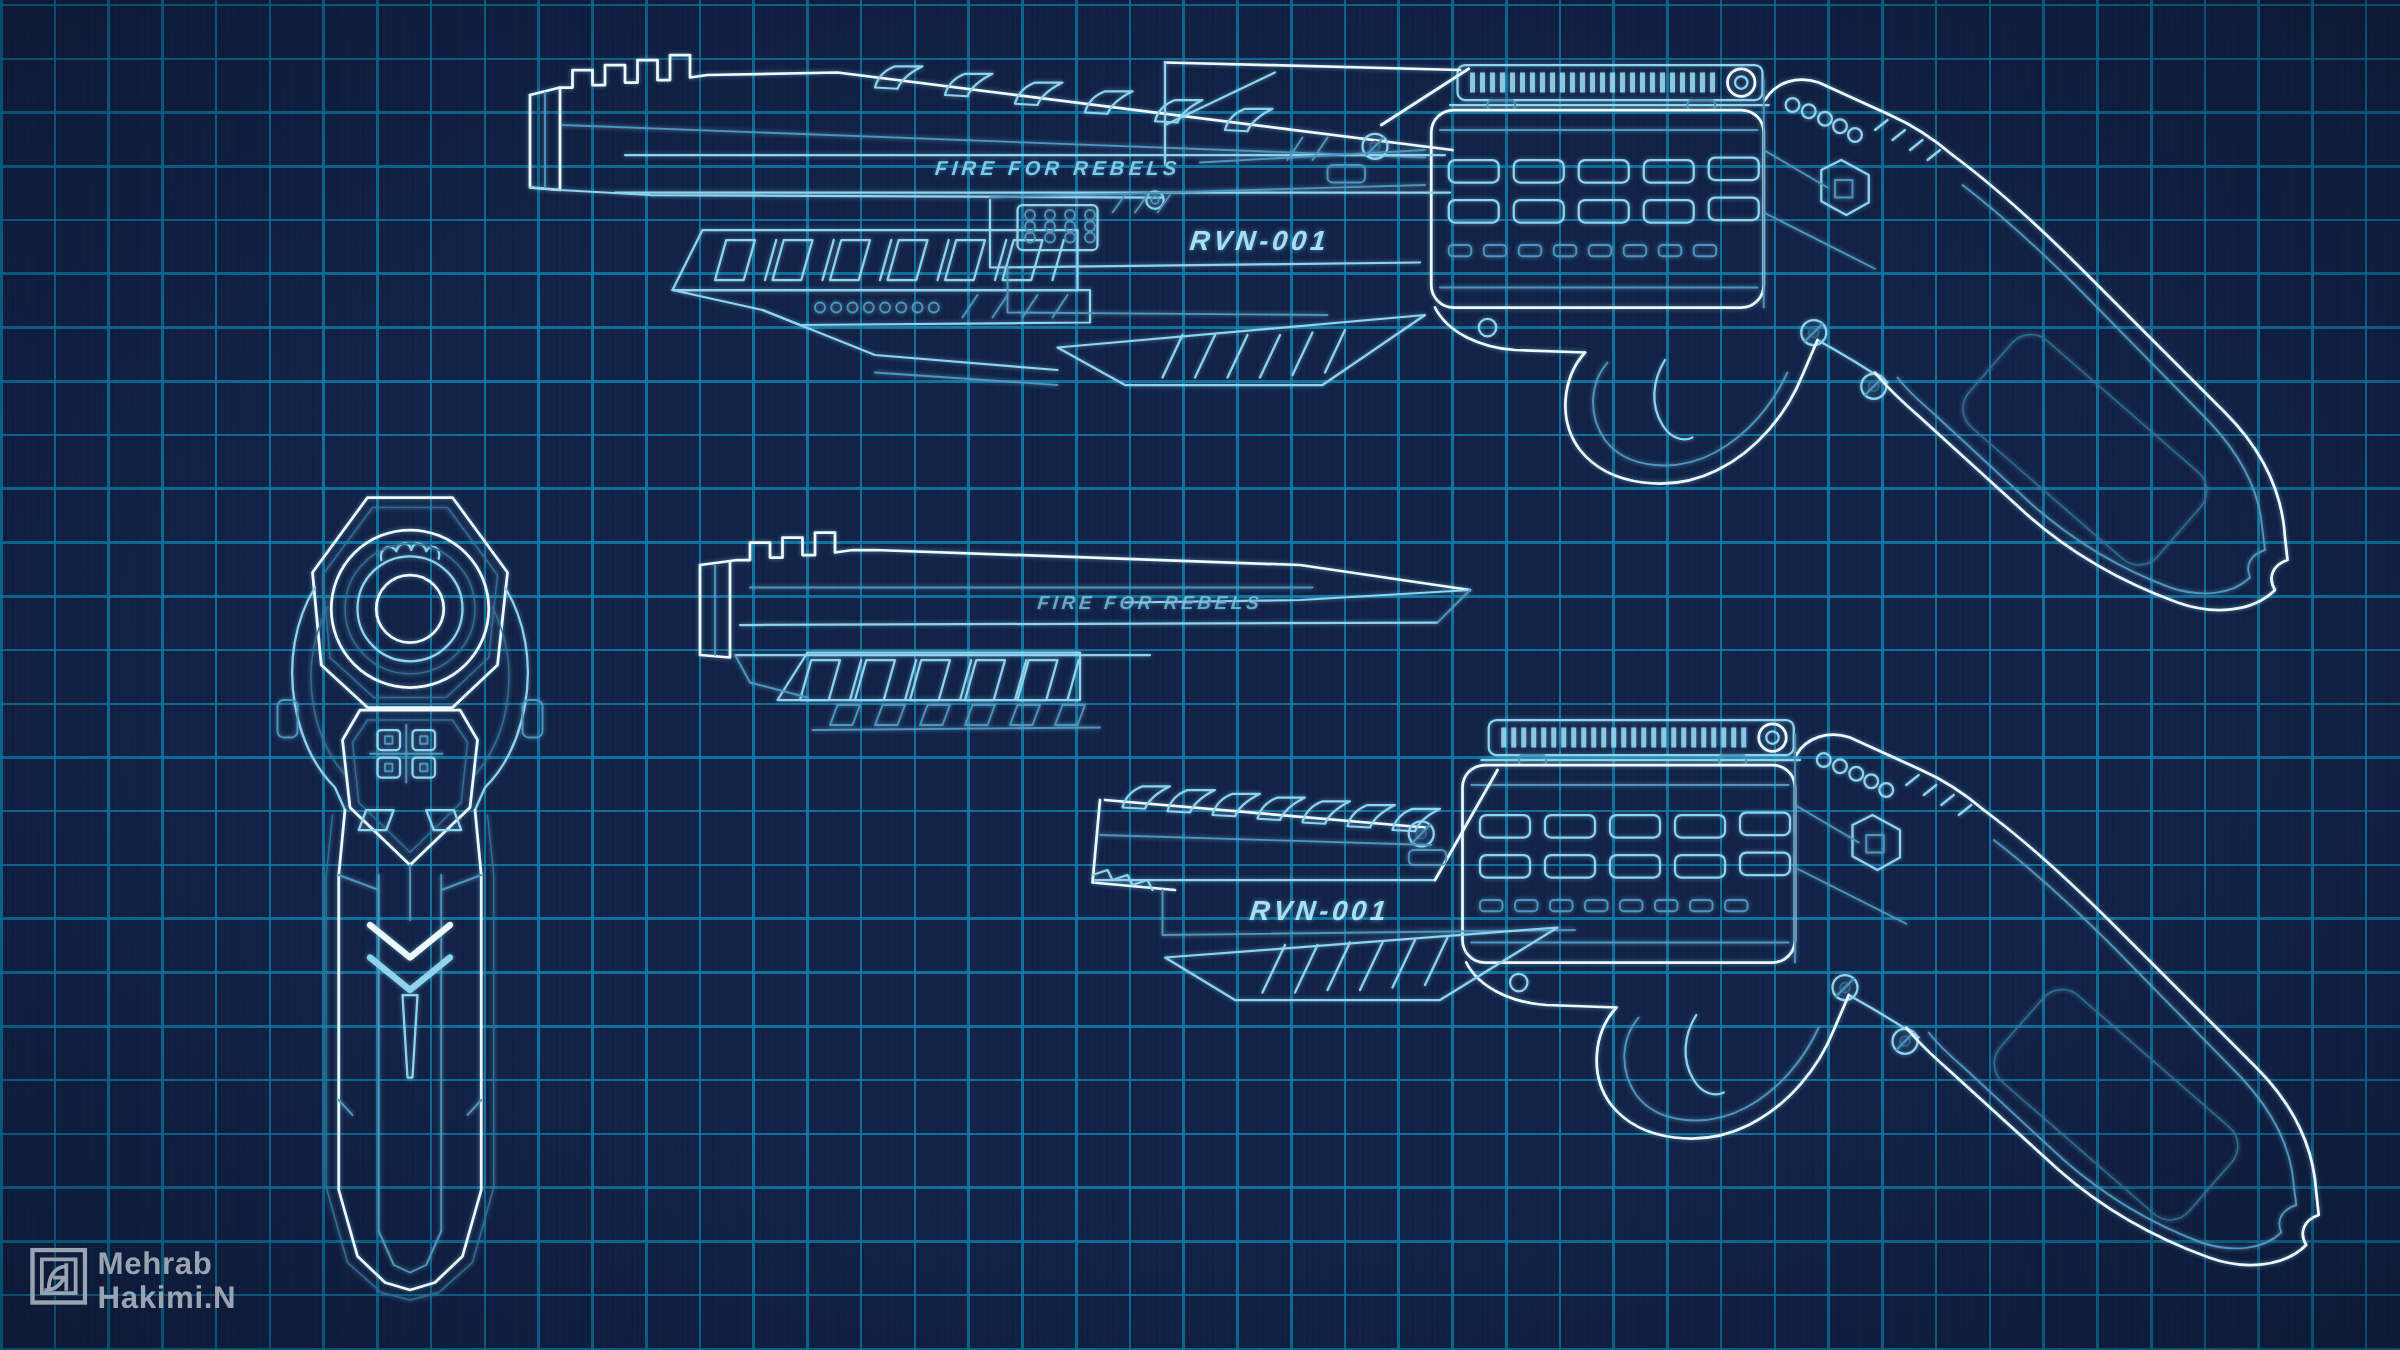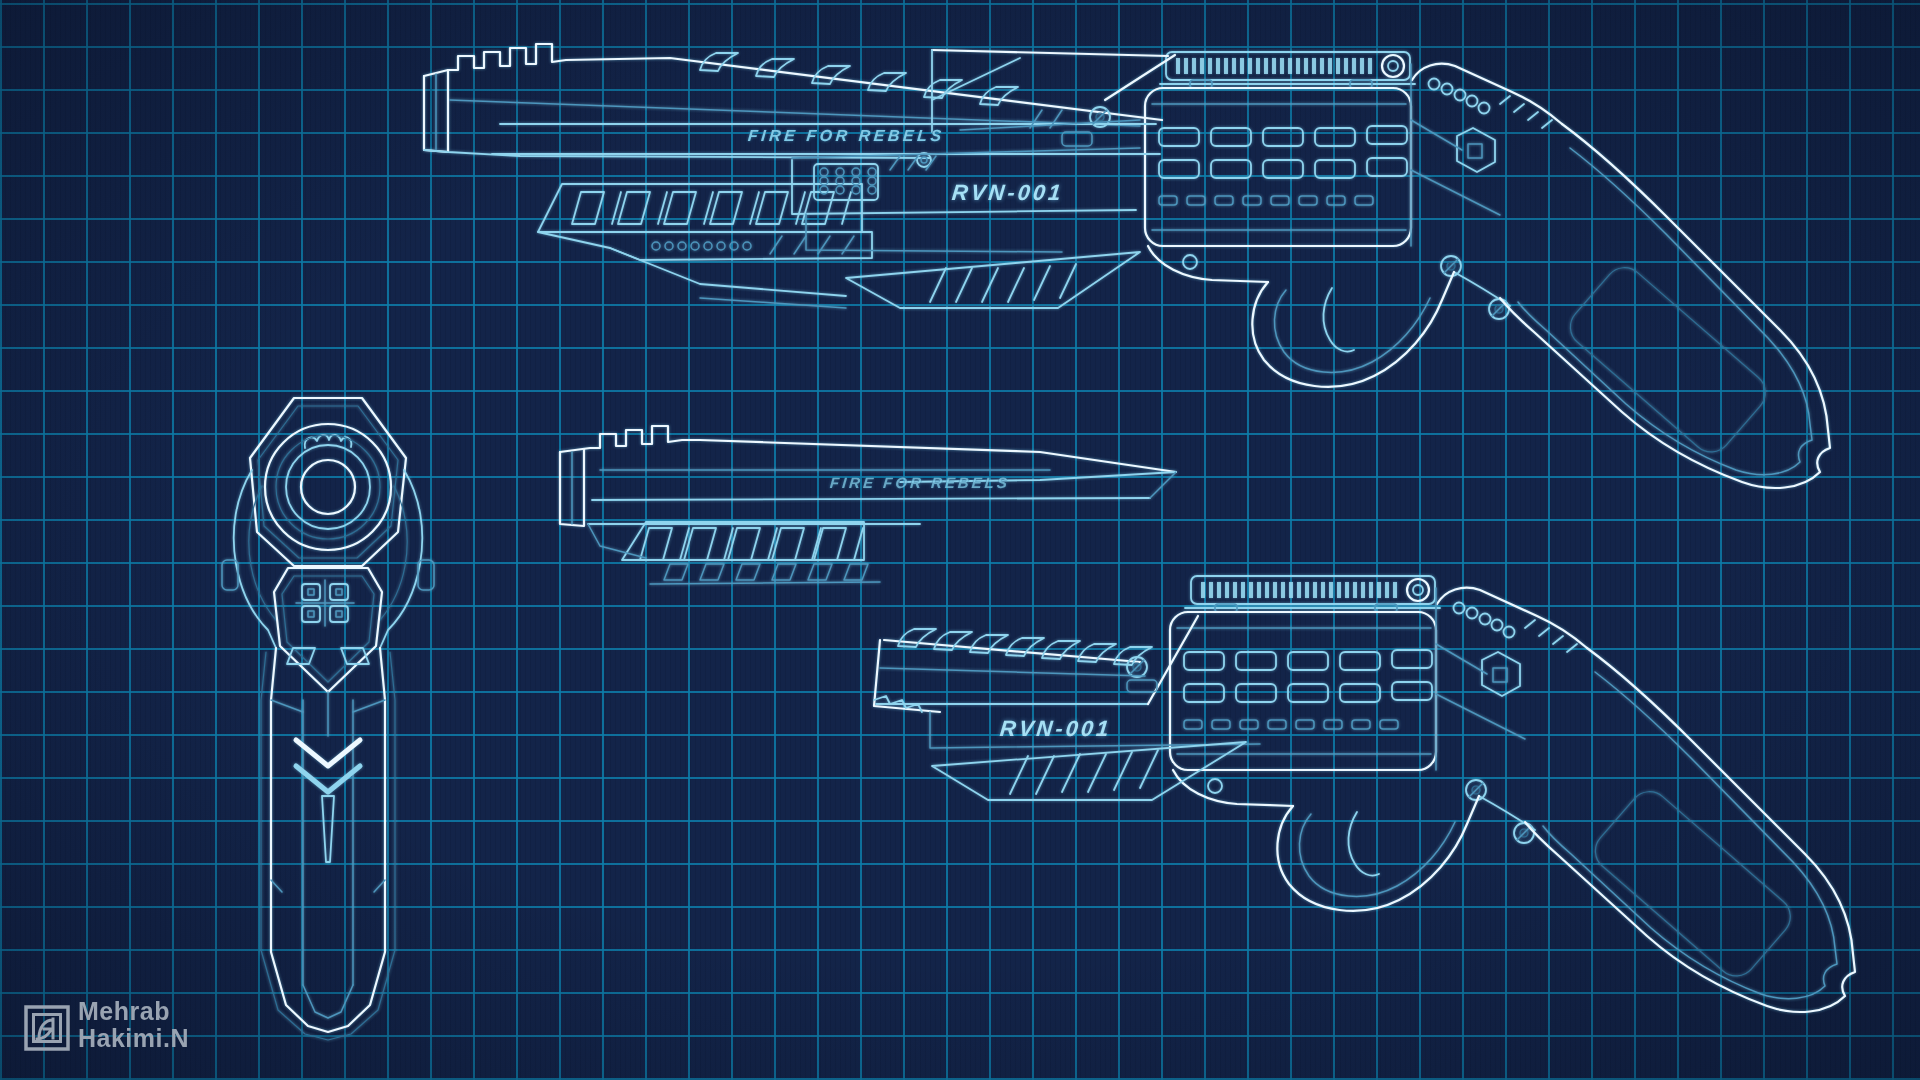--- a/index.html
+++ b/index.html
@@ -26,21 +26,21 @@
     font-weight:bold;font-style:italic;font-size:16px;letter-spacing:3.5px;
     color:#7fc9e6;text-shadow:0 0 3px rgba(70,150,190,.8), 0 0 1px #0d2145;
     transform:skewX(-5deg);
   }
   .engraving.dim{opacity:.8;font-size:15px;letter-spacing:3px;}
   .serial{
     font-weight:bold;font-style:italic;font-size:22px;letter-spacing:3px;
     color:#a6e0f5;text-shadow:0 0 4px rgba(110,190,230,.7);
     transform:skewX(-6deg);
   }
-  .signature{position:absolute;left:24px;top:998px;display:flex;align-items:flex-end;gap:8px;}
+  .signature{position:absolute;left:24px;top:998px;display:flex;align-items:flex-start;gap:8px;}
   .sig-text{color:#99a3b1;font-weight:bold;font-size:25px;line-height:1.06;letter-spacing:.5px;}
   .sig-logo{flex:0 0 auto;}
 </style>
 </head>
 <body>
 
 <div class="stage">
 
   <svg class="lineart" width="1920" height="1080" viewBox="0 0 1920 1080">
     <defs>

